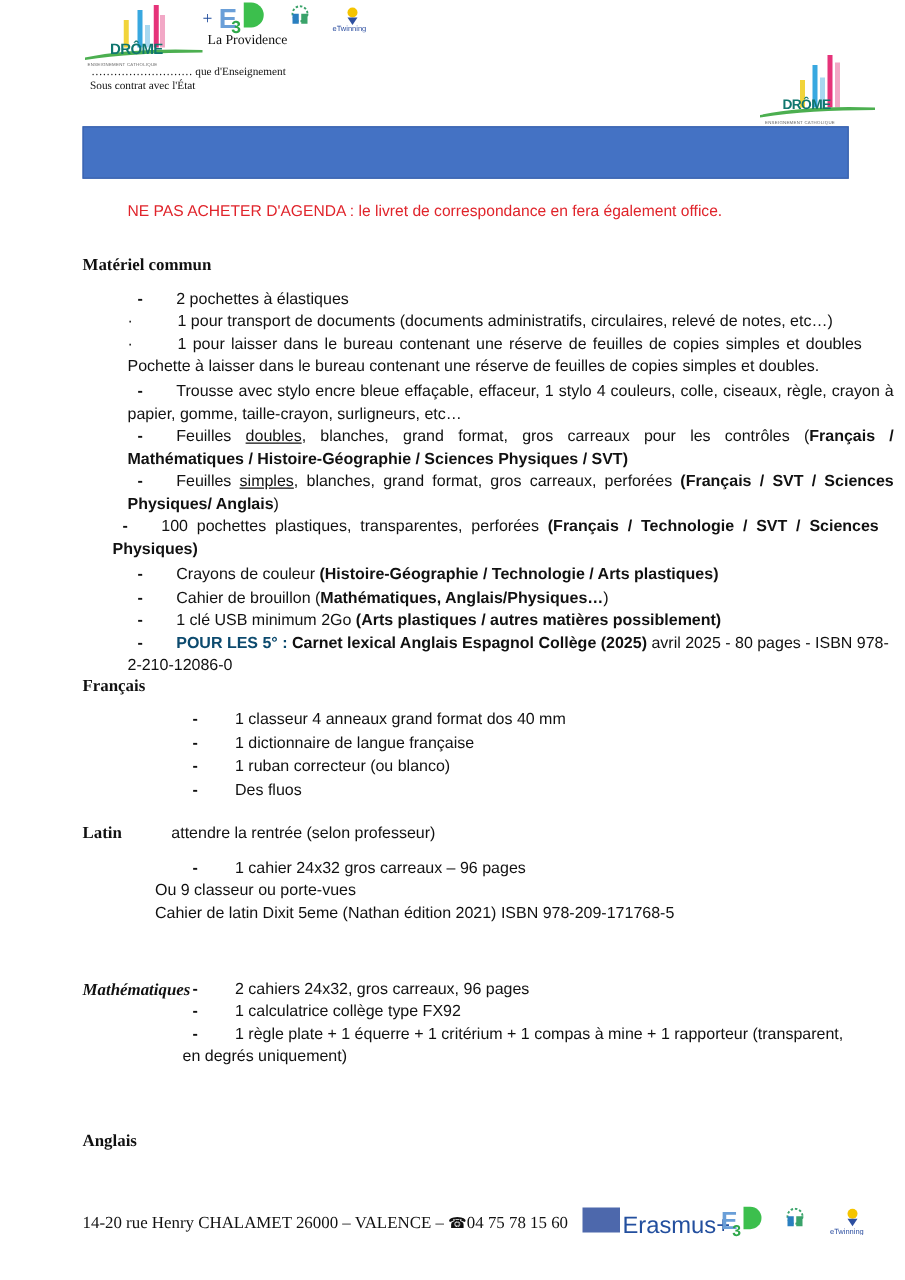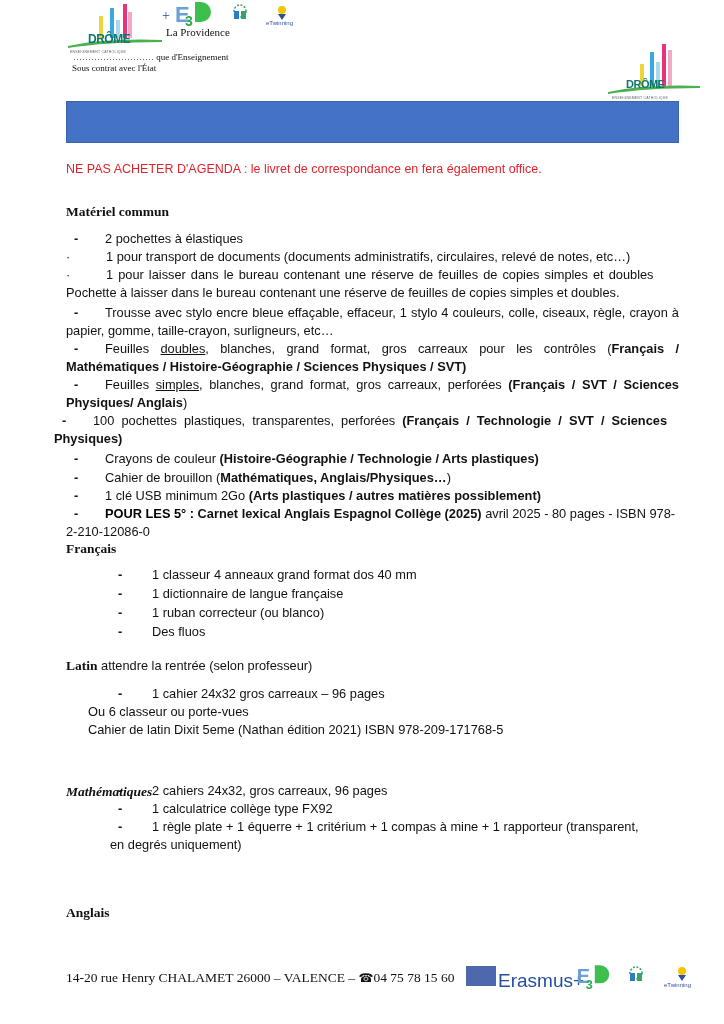--- a/index.html
+++ b/index.html
@@ -1,18 +1,18 @@
 <!DOCTYPE html>
 <html><head>
 <meta charset="utf-8">
 <style>
   html, body { margin:0; padding:0; background:#ffffff; }
   body { width:724px; height:1024px; position:relative; overflow:hidden; color:#111; }
   .serif { font-family:"Liberation Serif", "DejaVu Serif", serif; }
-  .sans { font-family:"Liberation Sans", "DejaVu Sans", sans-serif; }
+  .sans { font-family:"Liberation Sans", "DejaVu Sans", sans-serif;margin-left:36px; }
 
   
   .logo-drome { position:absolute; }
   .logo-drome .bars { position:absolute; left:0; top:0; width:100%; height:100%; }
   .drome-text { position:absolute; font-family:"Liberation Sans", sans-serif; font-weight:bold; color:#0f766e; letter-spacing:-0.5px; }
   .drome-sub { position:absolute; font-family:"Liberation Sans", sans-serif; font-size:3.5px; color:#666; letter-spacing:0.2px; white-space:nowrap; }
   .small-logo { position:absolute; }
 
   .school-name { position:absolute; left:166px; top:26px; font-size:11px; }
   .school-line1 { position:absolute; left:73px; top:52px; font-size:9px; white-space:nowrap; }
@@ -24,21 +24,21 @@
     padding-top:4px; box-sizing:border-box; border:1px solid #3a62ad; }
 
   .warning { position:absolute; left:66px; top:162px; font-size:12.5px; color:#e0242b; }
 
   .h { position:absolute; font-weight:bold; font-size:13.5px; }
   .p { position:absolute; font-size:12.8px; line-height:18px; }
   .just { text-align:justify; text-align-last:left; }
   .bullet { display:inline-block; width:39px; }
   b { font-weight:bold; }
   u { text-decoration:underline; }
-  .red { color:#000000; font-weight:bold;text-align:center; }
+  .red { color:#0c4a6e; font-weight:bold;text-align:center; }
 
   .footer { position:absolute; left:66px; top:970px; font-size:13.5px; white-space:nowrap; }
   .eu-flag { position:absolute; left:466px; top:966px; width:30px; height:20px; background:#2e4e9e; }
   .erasmus { position:absolute; left:498px; top:970px; font-size:19px; color:#234f9e; font-family:"Liberation Sans", sans-serif; }
 </style>
 </head>
 <body>
 
 <div class="logo-drome" style="left:66px;top:2px;width:98px;height:52px;">
   <svg class="bars" viewBox="0 0 98 52">
@@ -148,21 +148,21 @@
 <div class="p sans" style="left:118px;top:623px;">
   <span class="bullet" style="width:34px;font-weight:bold;">-</span><span>Des fluos</span>
 </div>
 
 <div class="p" style="left:66px;top:657px;">
   <b class="serif" style="font-size:13.5px;">Latin</b><span class="sans"> attendre la rentrée (selon professeur)</span>
 </div>
 <div class="p sans" style="left:118px;top:685px;">
   <span class="bullet" style="width:34px;font-weight:bold;">-</span><span>1 cahier 24x32 gros carreaux – 96 pages</span>
 </div>
-<div class="p sans" style="left:88px;top:703px;">Ou 6 classeur ou porte-vues</div>
+<div class="p sans" style="left:88px;top:703px;">Ou 9 classeur ou porte-vues</div>
 <div class="p sans" style="left:88px;top:721px;">Cahier de latin Dixit 5eme (Nathan édition 2021) ISBN 978-209-171768-5</div>
 
 <div class="h serif" style="left:66px;top:784px;font-style:italic;">Mathématiques</div>
 <div class="p sans" style="left:118px;top:782px;">
   <span class="bullet" style="width:34px;font-weight:bold;">-</span><span>2 cahiers 24x32, gros carreaux, 96 pages</span>
 </div>
 <div class="p sans" style="left:118px;top:800px;">
   <span class="bullet" style="width:34px;font-weight:bold;">-</span><span>1 calculatrice collège type FX92</span>
 </div>
 <div class="p sans" style="left:118px;top:818px;white-space:nowrap;">

